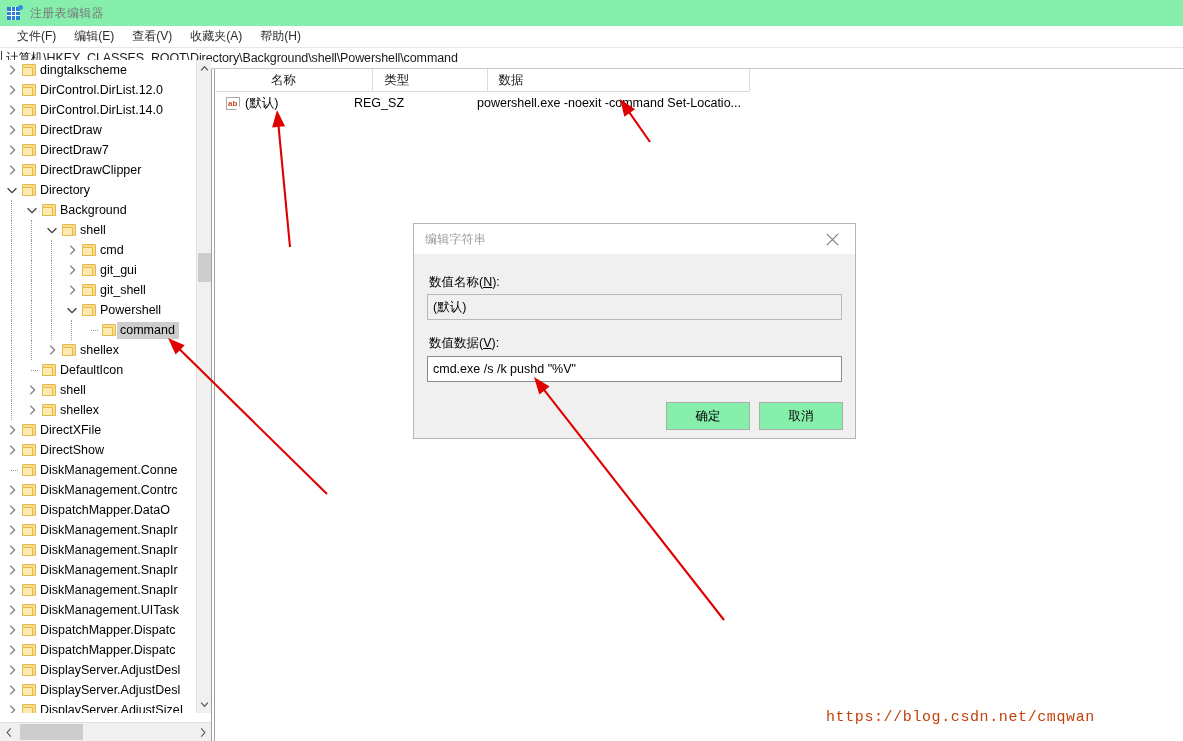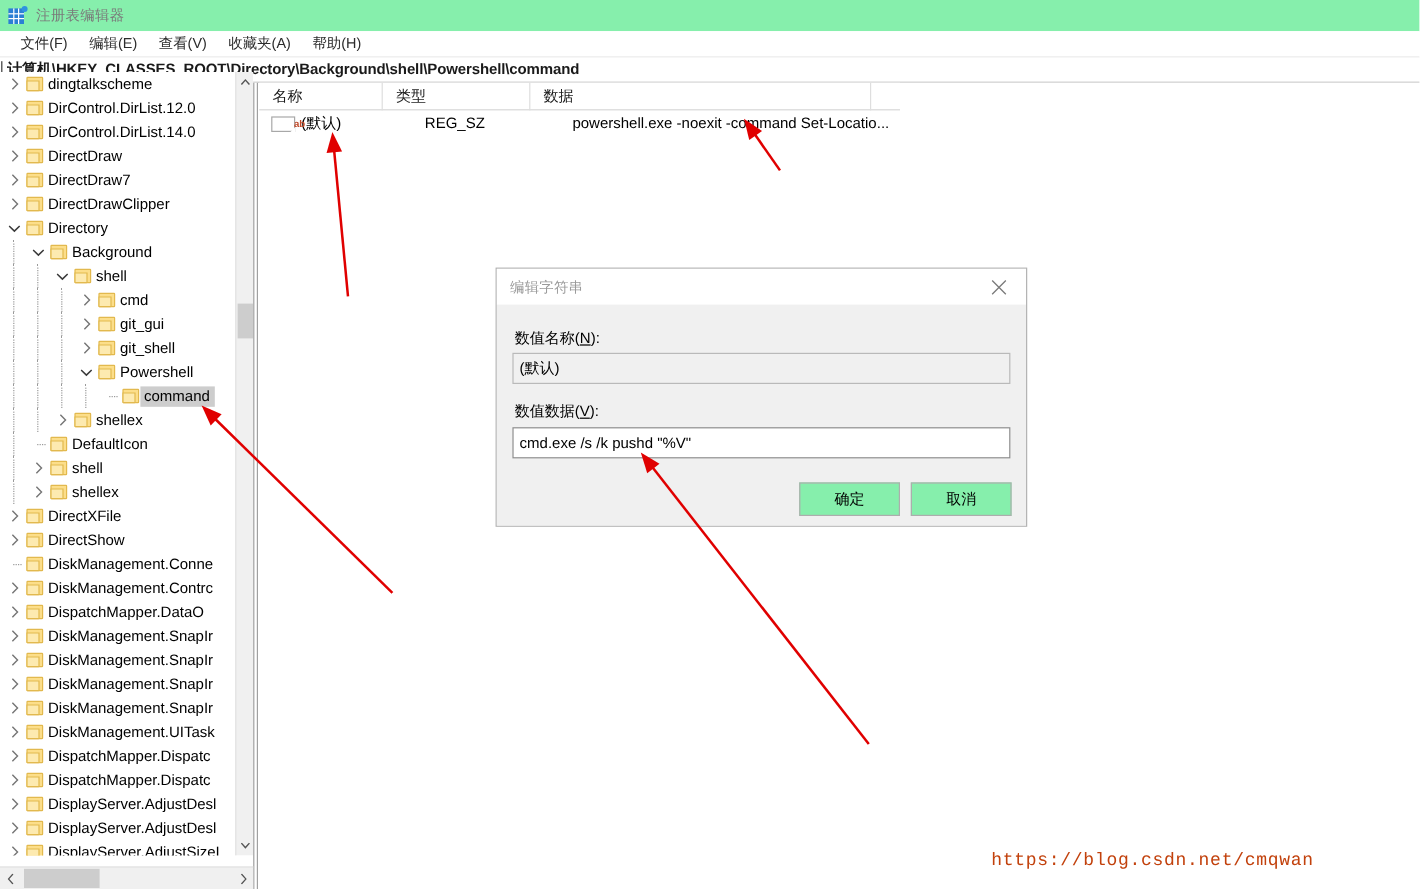--- a/index.html
+++ b/index.html
@@ -88,21 +88,20 @@
     background: #ffffff;
     border-bottom: 1px solid #c8c8c8;
     display: flex; align-items: center;
   }
   .address-text {
     font-size: 12.5px;
     color: #1a1a1a;
     padding-left: 4px;
     white-space: nowrap;
     letter-spacing: -0.1px;
-    font-weight: bold;
   }
   .address-caret {
     width: 1px; height: 14px; background: #3a3a3a;
     margin-left: 1px;
   }
 
   
   .treepane {
     position: absolute; left: 0; top: 60px;
     width: 211px; height: 653px;
@@ -231,21 +230,21 @@
   .lh-cell {
     height: 23px;
     display: flex; align-items: center;
     font-size: 12.5px;
     color: #1a1a1a;
     padding-left: 11px;
     border-right: 1px solid #dedede;
     cursor: default;
     white-space: nowrap;
   }
-  .lh-cell.c-name { width: 103px; }
+  .lh-cell.c-name { width: 122px; margin-left: 44px; }
   .lh-cell.c-type { width: 123px; }
   .lh-cell.c-data { width: 284px; border-right: 1px solid #dedede; }
 
   .list-row {
     position: absolute; left: 0; top: 23px;
     width: 534px; height: 22px;
     display: flex; align-items: center;
     font-size: 12.5px; color: #000;
     cursor: default;
   }
@@ -258,21 +257,21 @@
     width: 14px; height: 13px;
     margin-right: 5px;
     flex: none;
     border: 1px solid #a8a8a8;
     background: #ffffff;
     font-size: 8px;
     color: #c14a2a;
     font-weight: bold;
     line-height: 11px;
     text-align: left;
-    padding-left: 18px;
+    padding-left: 1px;
     font-family: "Liberation Sans", sans-serif;
   }
   .ab-icon::after {
     content: "";
     position: absolute; right: -1px; bottom: -2px;
     width: 0; height: 0;
     border-left: 5px solid transparent;
     border-bottom: 5px solid #ffffff;
   }
 

